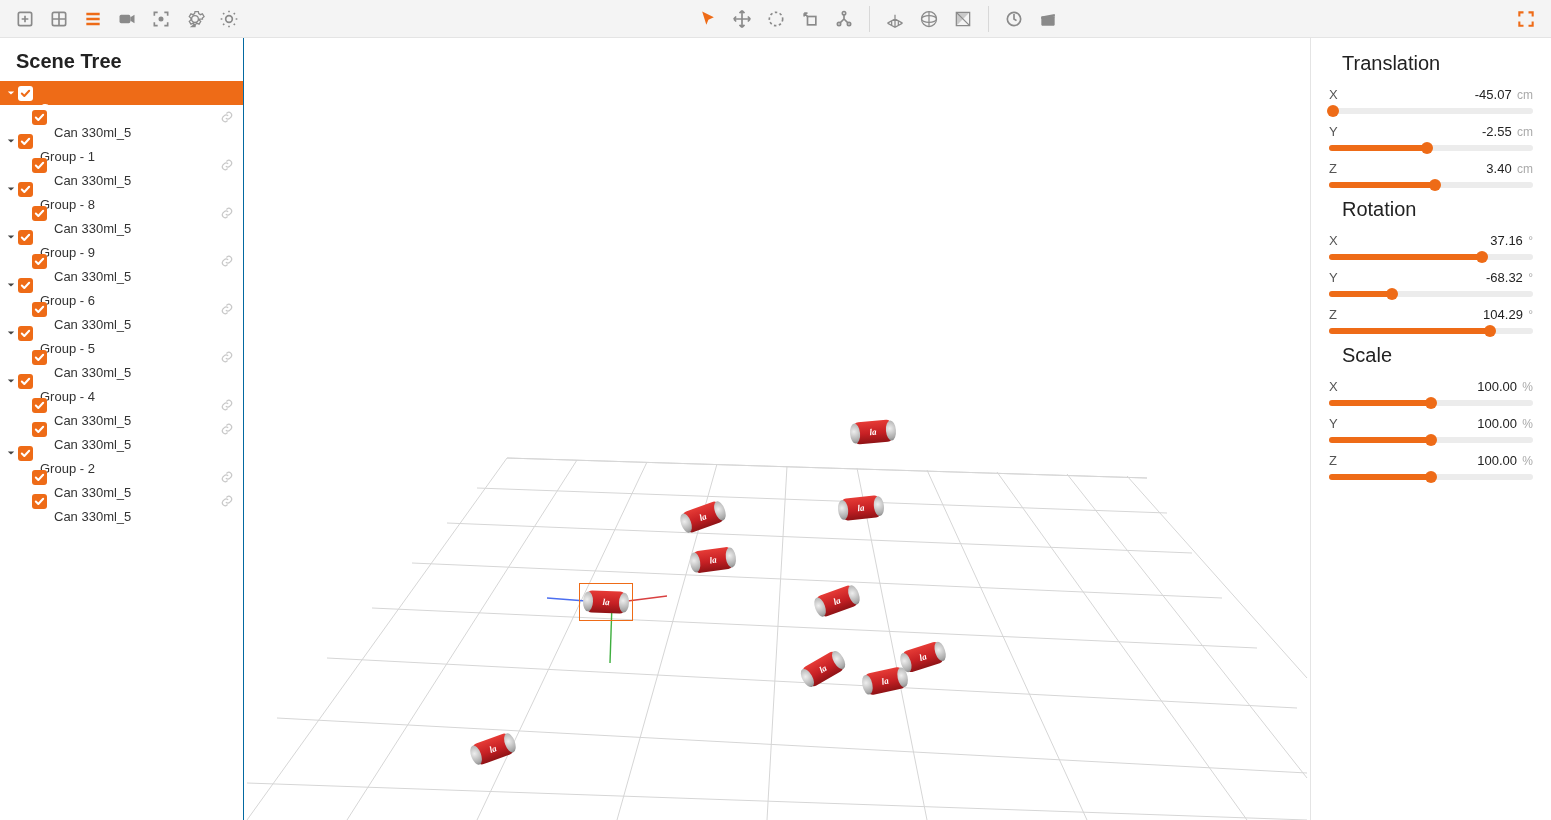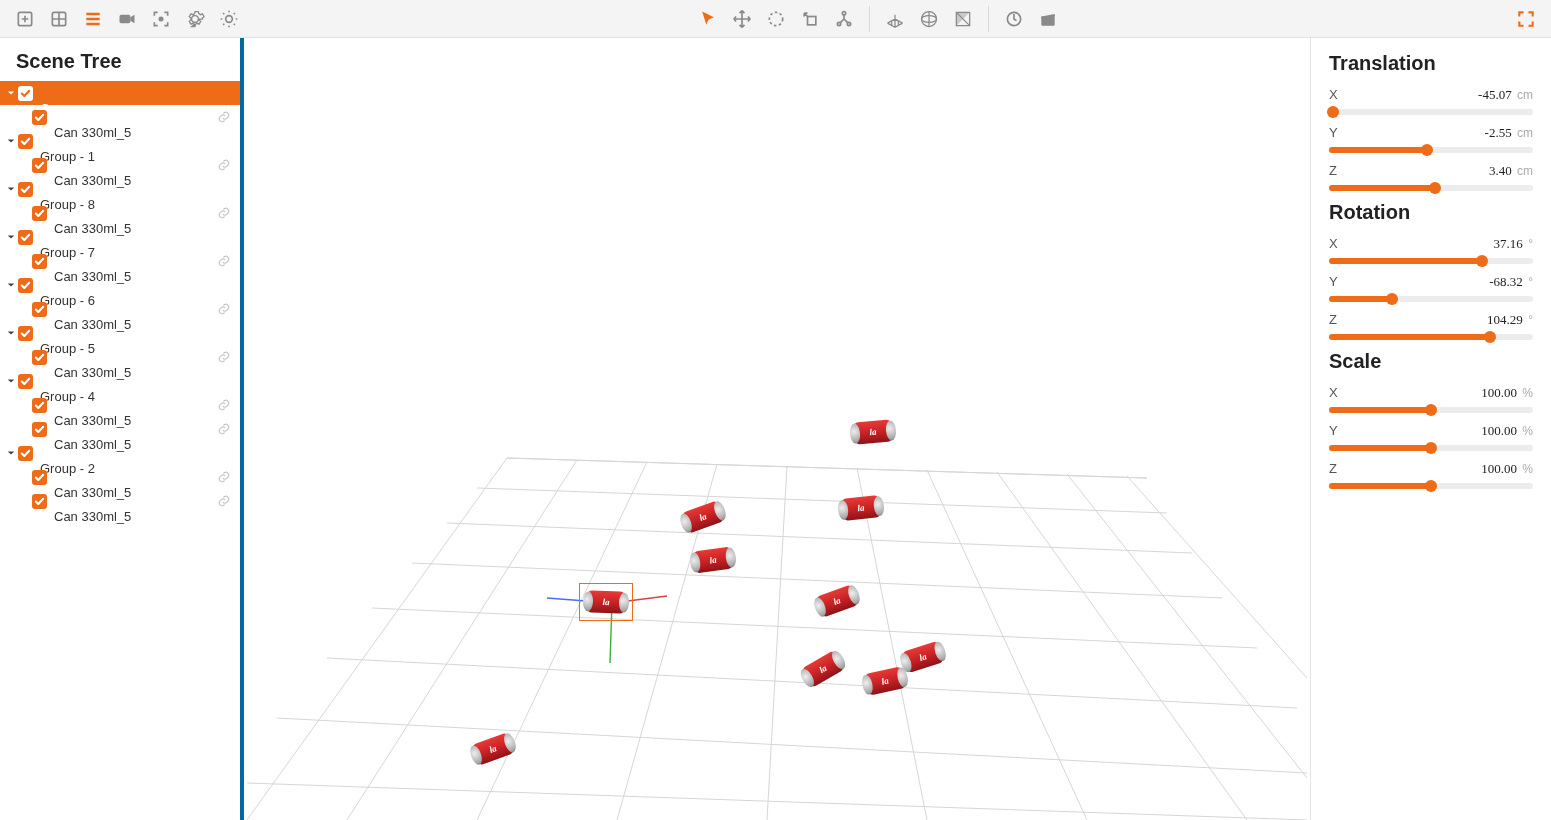--- a/index.html
+++ b/index.html
@@ -34,21 +34,21 @@
   .tb-btn svg { width: 20px; height: 20px; }
   .fullscreen-btn { color: #ee6b17; }
   
   .main {
     display: flex;
     height: calc(100% - 38px);
   }
   
   .sidebar {
     width: 244px;
-    border-right: 4px solid #0369a1;
+    border-right: 1px solid #0369a1;
     display: flex; flex-direction: column;
     overflow: hidden;
   }
   .sidebar-header {
     font-size: 20px; font-weight: 700;
     padding: 12px 16px 8px;
     color: #222;
   }
   .tree { overflow-y: auto; flex: 1; }
   .tree-row {
@@ -123,26 +123,26 @@
     position:absolute;
     border: 1px solid #ee6b17;
     pointer-events:none;
   }
   
   .props {
     width: 240px;
     padding: 14px 18px;
     overflow-y: auto;
   }
-  .section-title { font-size: 20px; font-weight: 700; color:#222; margin: 10px 0 12px; }
+  .section-title { font-size: 20px; font-weight: 400; color:#222; margin: 10px 13px 12px; }
   .section-title:first-child { margin-top: 0; }
   .prop-row { margin-bottom: 10px; }
   .prop-head { display:flex; justify-content: space-between; align-items: baseline; margin-bottom: 6px; }
   .prop-axis { font-size: 13px; color:#555; }
-  .prop-val { font-size: 13px; color:#222;font-family:Liberation Serif, serif; }
+  .prop-val { font-size: 13px; color:#222; }
   .prop-unit { color:#aaa; font-size: 12px; margin-left:2px;}
   .slider {
     position: relative;
     height: 6px;
     background: #ececec;
     border-radius: 3px;
   }
   .slider-fill {
     position: absolute; top:0; left:0; height:100%;
     background: #ee6b17;
@@ -377,21 +377,21 @@
           <span class="tree-caret">
             <svg viewBox="0 0 10 10" fill="currentColor">
               <path d="M1 3l4 4 4-4z"></path>
             </svg>
           </span>
           <span class="tree-check">
             <svg viewBox="0 0 12 12" fill="none" stroke="currentColor" stroke-width="2.2" stroke-linecap="round" stroke-linejoin="round">
               <path d="M2 6l2.7 2.7L10 3"></path>
             </svg>
           </span>
-          <span class="tree-label">Group - 7</span>
+          <span class="tree-label">Group - 9</span>
         </div>
         <div class="tree-row">
           <span class="indent"></span>
           <span class="indent"></span>
           <span class="tree-check">
             <svg viewBox="0 0 12 12" fill="none" stroke="currentColor" stroke-width="2.2" stroke-linecap="round" stroke-linejoin="round">
               <path d="M2 6l2.7 2.7L10 3"></path>
             </svg>
           </span>
           <span class="tree-label">Can 330ml_5</span>

